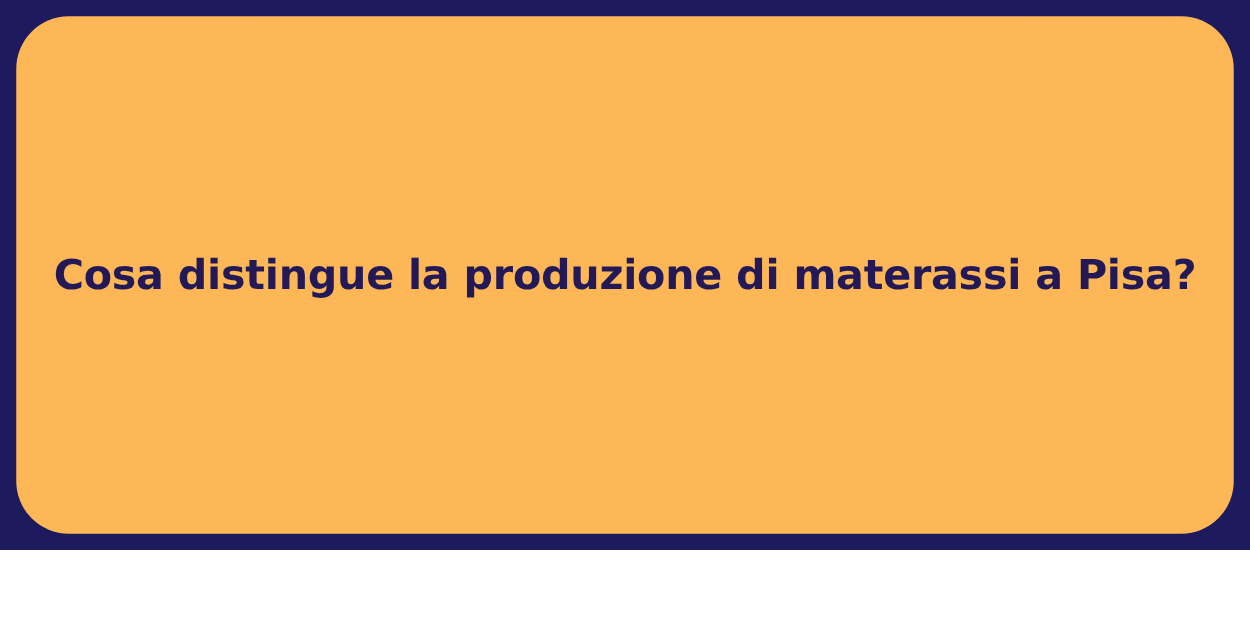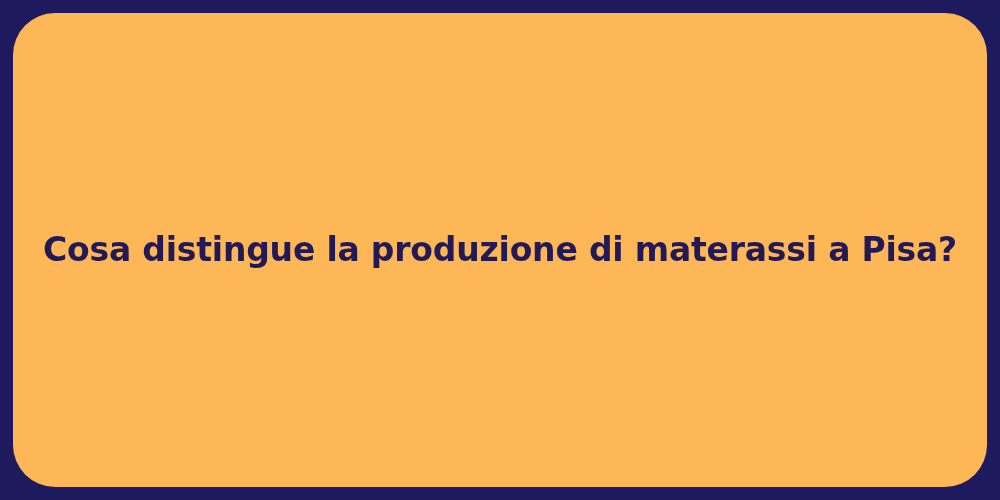--- a/index.html
+++ b/index.html
@@ -11,21 +11,21 @@
     height: 500px;
     overflow: hidden;
     font-family: "DejaVu Sans", sans-serif;
   }
 
   
   .frame {
     position: relative;
     box-sizing: border-box;
     width: 1000px;
-    height: 500px;
+    height: 440px;
     background: #1E1A5E;
     padding: 13px;
   }
 
   
   .card {
     box-sizing: border-box;
     width: 100%;
     height: 100%;
     background: #FDB757;

